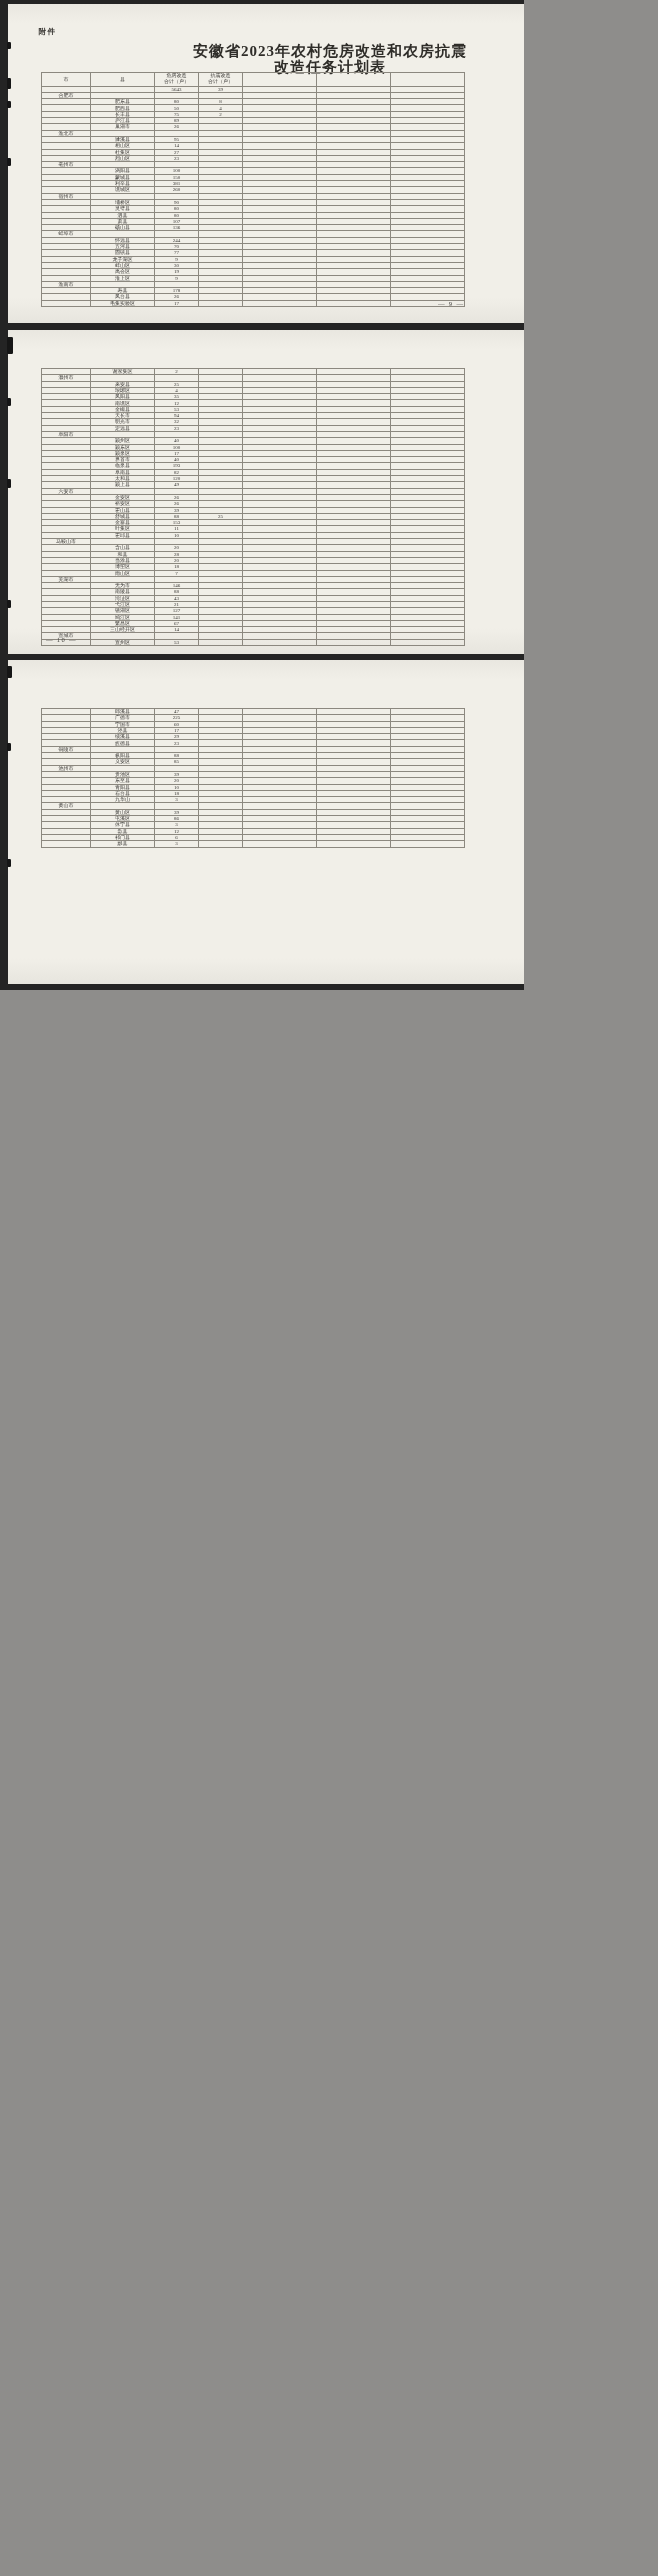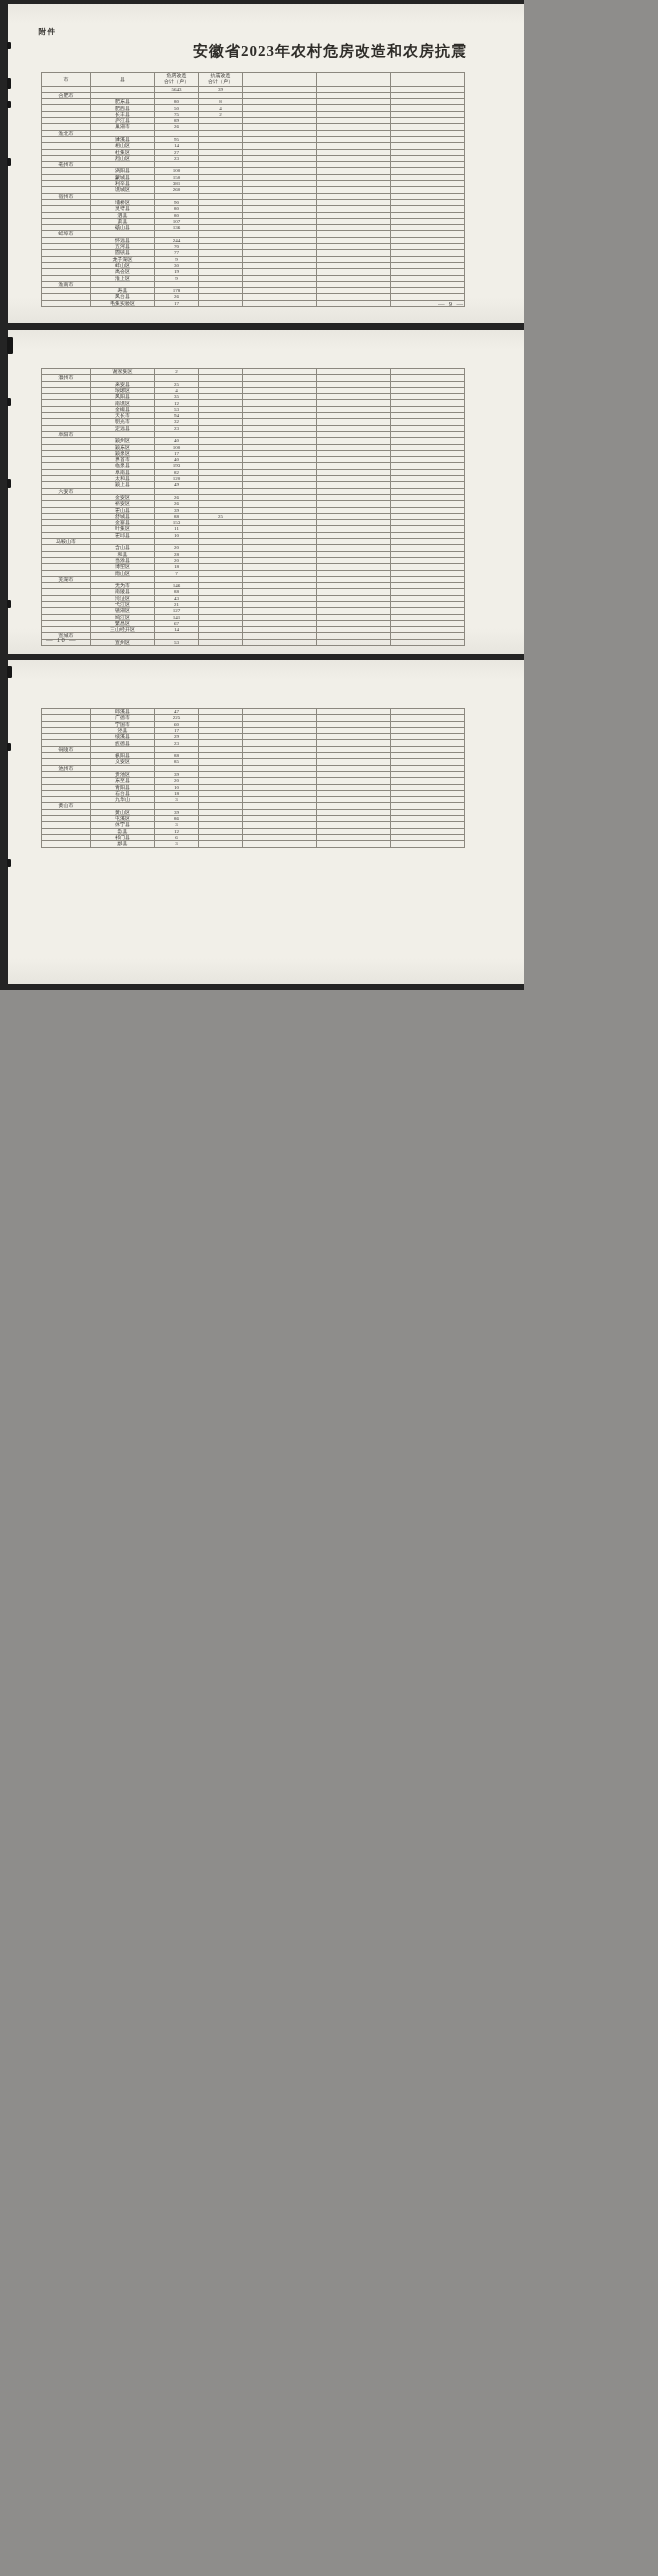--- a/index.html
+++ b/index.html
@@ -96,20 +96,21 @@
 </style>
 </head>
 <body>
 
 <div class="viewer">
   <div class="dark-zone">
 
     <div class="page page-1">
       <div class="attachment-label">附件</div>
       <div class="doc-title line1">安徽省2023年农村危房改造和农房抗震</div>
+      <div class="doc-title line2">改造任务计划表</div>
 
       <table class="plan-table">
         <colgroup>
           <col style="width:49px">
             <col style="width:64px">
             <col style="width:44px">
           <col style="width:44px">
             <col style="width:74px">
             <col style="width:74px">
             <col style="width:74px">

